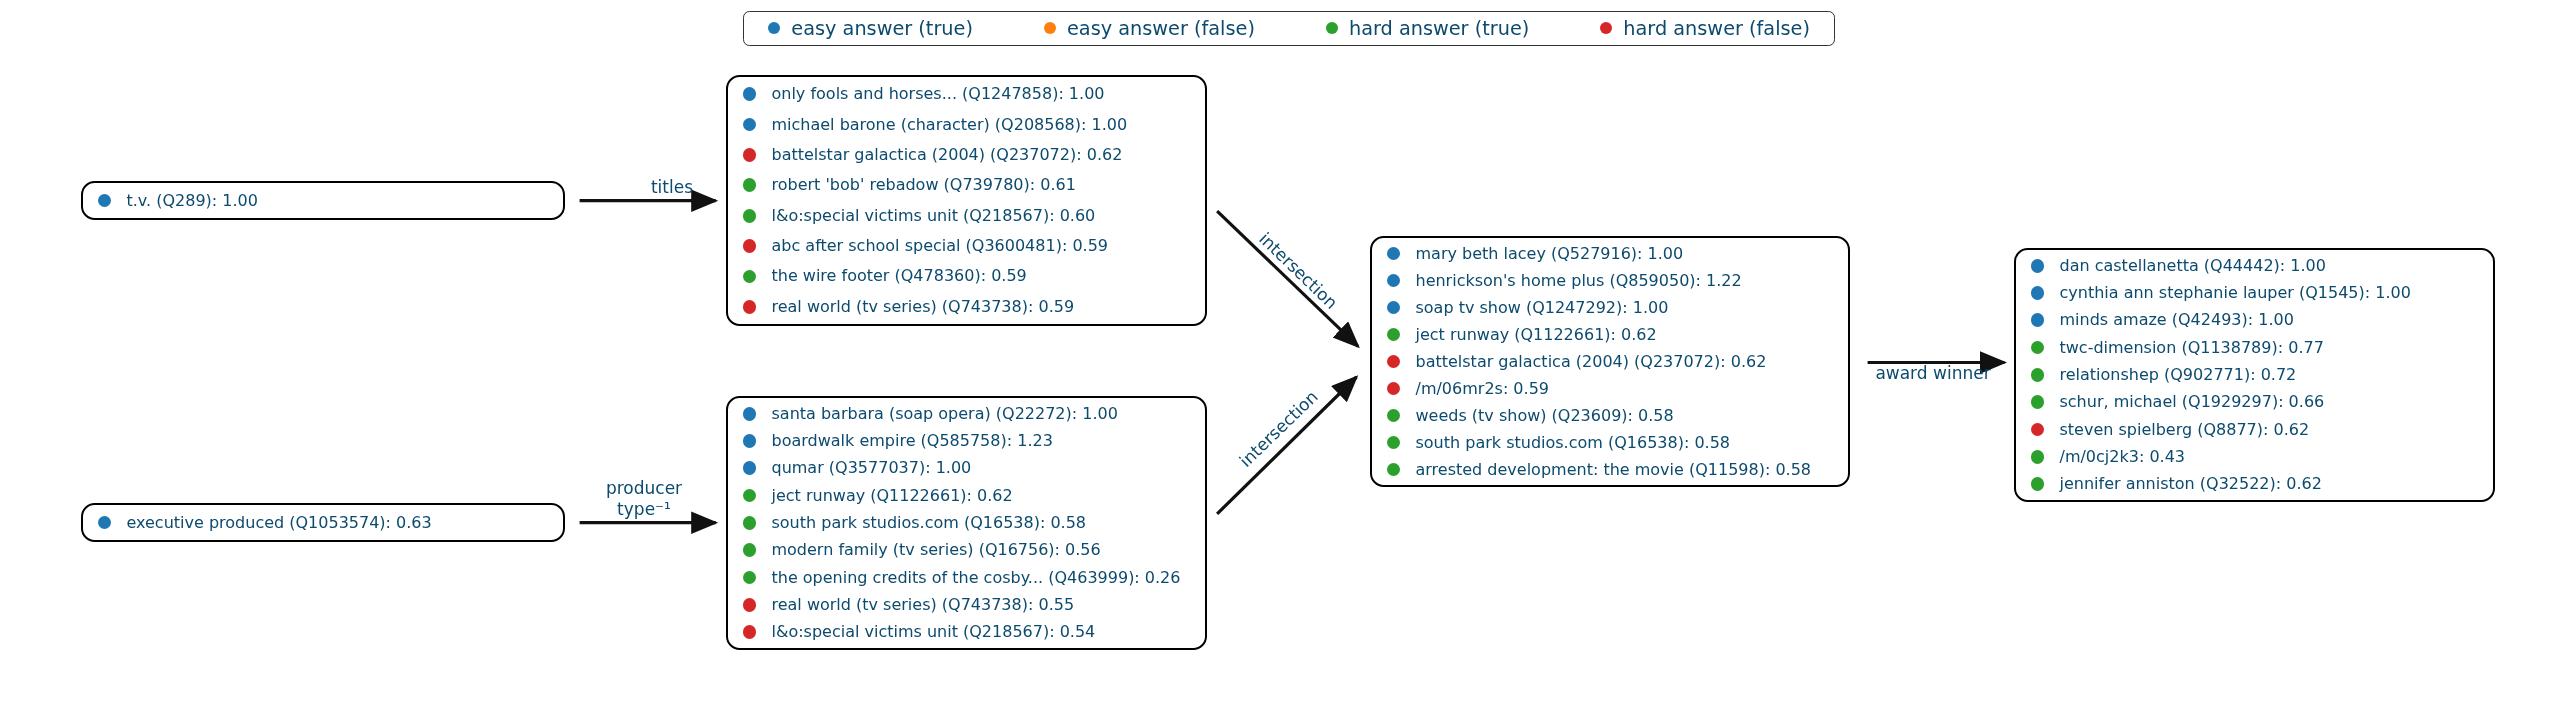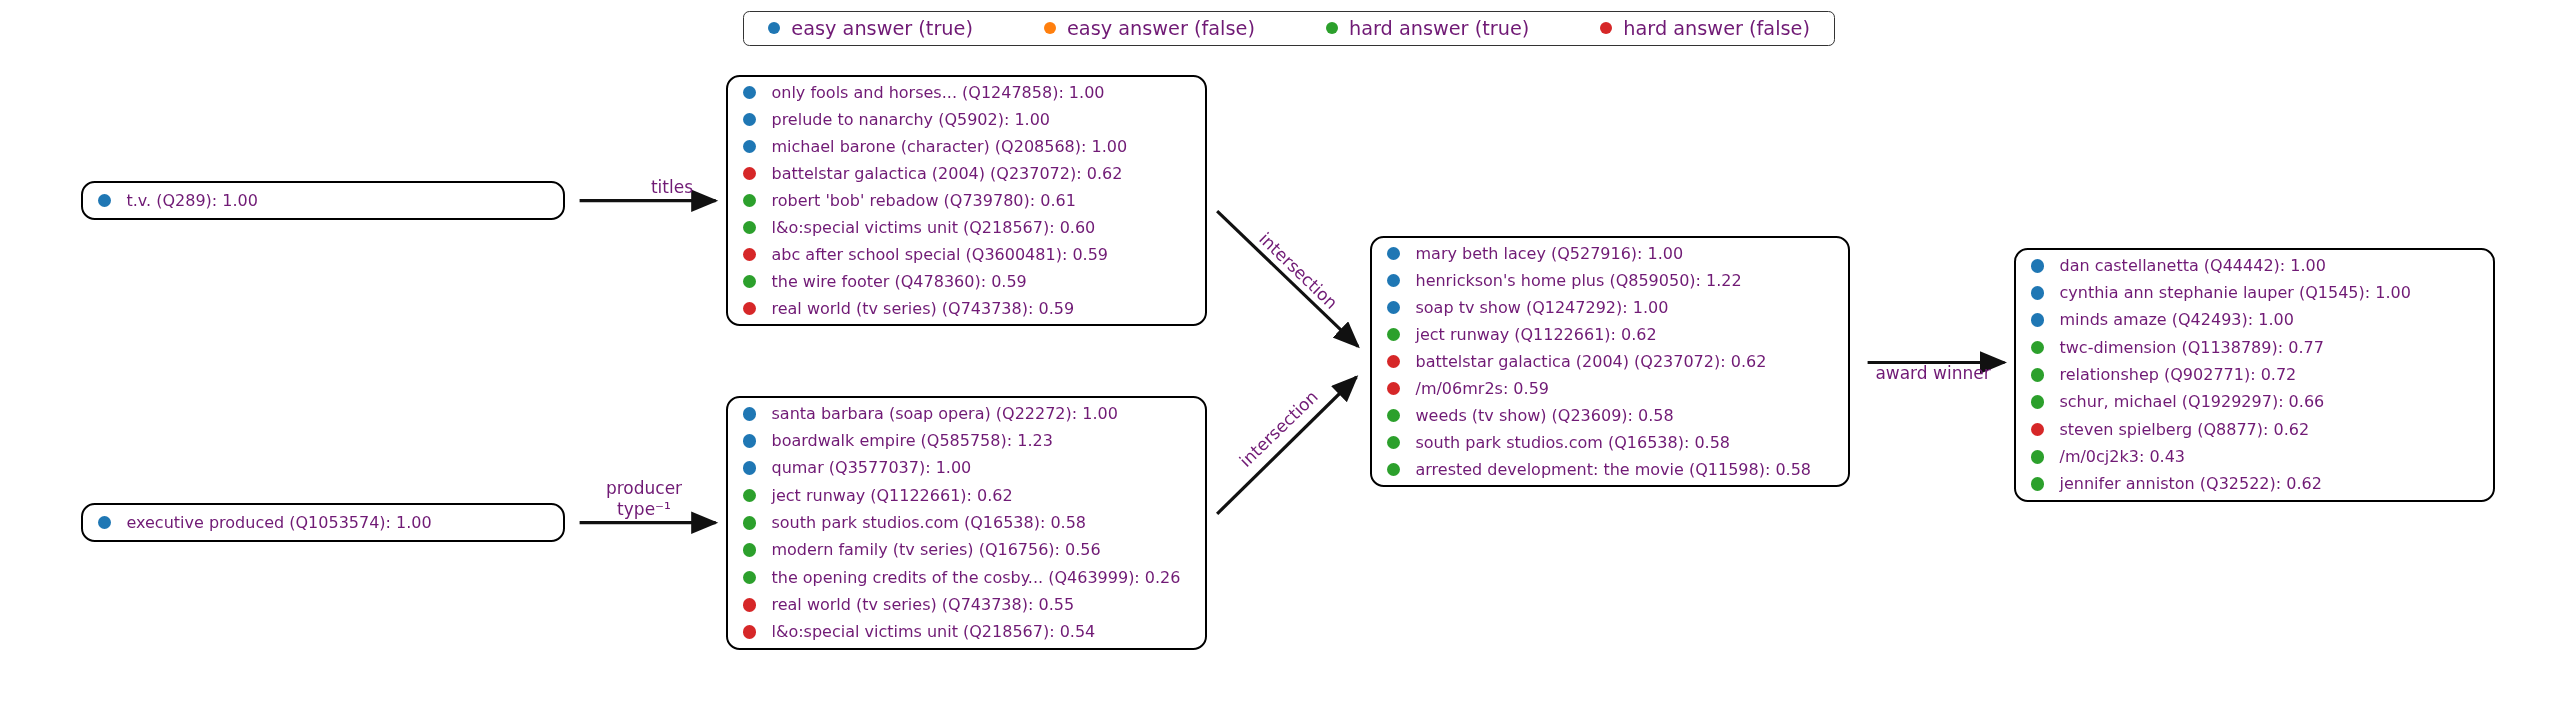--- a/index.html
+++ b/index.html
@@ -2,21 +2,21 @@
 <html style="font-size:13px"><head>
 <meta charset="utf-8">
 <style>
   html, body { margin: 0; padding: 0; background: #ffffff; }
   .canvas {
     position: relative;
     width: 2576px;
     height: 725px;
     background: #ffffff;
     font-family: "DejaVu Sans", sans-serif;
-    color: #701a75;
+    color: #0c4a6e;
     overflow: hidden;
   }
   svg.edge-layer {
     position: absolute;
     left: 0; top: 0;
     width: 2576px; height: 725px;
     pointer-events: none;
   }
   
   .legend {
@@ -113,33 +113,29 @@
   <div class="entity-row">
         <span class="entity-dot" style="background-color: rgb(31, 119, 180);"></span>
         <span>t.v. (Q289): 1.00</span>
       </div>
     </div>
 
   <div class="node single" style="left:81px; top:503px; width:484px; height:39px;">
 
   <div class="entity-row">
         <span class="entity-dot" style="background-color: rgb(31, 119, 180);"></span>
-        <span>executive produced (Q1053574): 1.00</span>
+        <span>executive produced (Q1053574): 0.63</span>
       </div>
     </div>
 
   <div class="node" style="left:726px; top:75px; width:481px; height:251px;">
 
   <div class="entity-row">
         <span class="entity-dot" style="background-color: rgb(31, 119, 180);"></span>
         <span>only fools and horses... (Q1247858): 1.00</span>
-      </div>
-      <div class="entity-row">
-        <span class="entity-dot" style="background-color: rgb(31, 119, 180);"></span>
-        <span>prelude to nanarchy (Q5902): 1.00</span>
       </div>
       <div class="entity-row">
         <span class="entity-dot" style="background-color: rgb(31, 119, 180);"></span>
         <span>michael barone (character) (Q208568): 1.00</span>
       </div>
       <div class="entity-row">
         <span class="entity-dot" style="background-color: rgb(214, 39, 40);"></span>
         <span>battelstar galactica (2004) (Q237072): 0.62</span>
       </div>
       <div class="entity-row">

